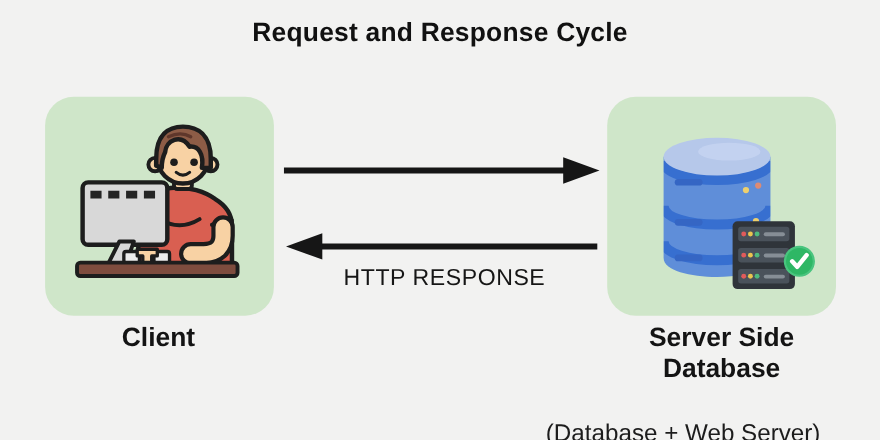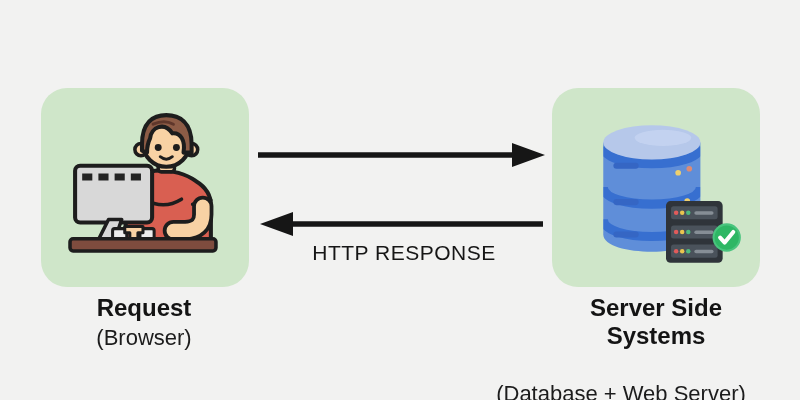--- a/index.html
+++ b/index.html
@@ -55,20 +55,21 @@
     white-space:nowrap;
   }
   .client-sublabel { left:144px; top:325px; }
   .server-sublabel { left:621px; top:357px;margin-top:24px; }
 </style>
 </head>
 <body>
 
 <div class="stage">
 
+  <div class="diagram-title">Request and Response Cycle</div>
 
   <div class="node-box client">
     <svg class="icon-svg person-svg" width="152" height="152" viewBox="0 0 150 150">
 
       <path d="M57,134 L57,96 C57,76 68,66 86,64 C102,62 118,68 126,74 C136,80 141,88 141,98 L141,134 Z" fill="#d95f51" stroke="#1d1d1d" stroke-width="4" stroke-linejoin="round"></path>
       <path d="M76,92 Q94,103 112,92" fill="none" stroke="#1d1d1d" stroke-width="3.5" stroke-linecap="round"></path>
       <path d="M123,97 L141,93" fill="none" stroke="#1d1d1d" stroke-width="3.5" stroke-linecap="round"></path>
 
       <path d="M133,99 L133,107 Q133,122 116,123 L104,123" fill="none" stroke="#1d1d1d" stroke-width="21" stroke-linecap="round" stroke-linejoin="round"></path>
       <path d="M133,99 L133,107 Q133,122 116,123 L104,123" fill="none" stroke="#f8d2a4" stroke-width="13.5" stroke-linecap="round" stroke-linejoin="round"></path>
@@ -162,19 +163,18 @@
     <line x1="0" y1="14" x2="256" y2="14" stroke="#161616" stroke-width="5.5"></line>
     <polygon points="254,2 287,14 254,26" fill="#161616"></polygon>
   </svg>
 
   <svg class="arrow-svg response-arrow" width="285" height="28" viewBox="0 0 285 28">
     <line x1="31" y1="14" x2="283" y2="14" stroke="#161616" stroke-width="5.5"></line>
     <polygon points="33,2 0,14 33,26" fill="#161616"></polygon>
   </svg>
   <div class="arrow-label response-label">HTTP RESPONSE</div>
 
-  <div class="node-label client-label">Request</div>
-  <div class="node-sublabel client-sublabel">(Browser)</div>
+  <div class="node-label client-label">Client</div>
 
-  <div class="node-label server-label">Server Side Systems</div>
+  <div class="node-label server-label">Server Side Database</div>
   <div class="node-sublabel server-sublabel">(Database + Web Server)</div>
 
 </div>
 
 </body></html>

